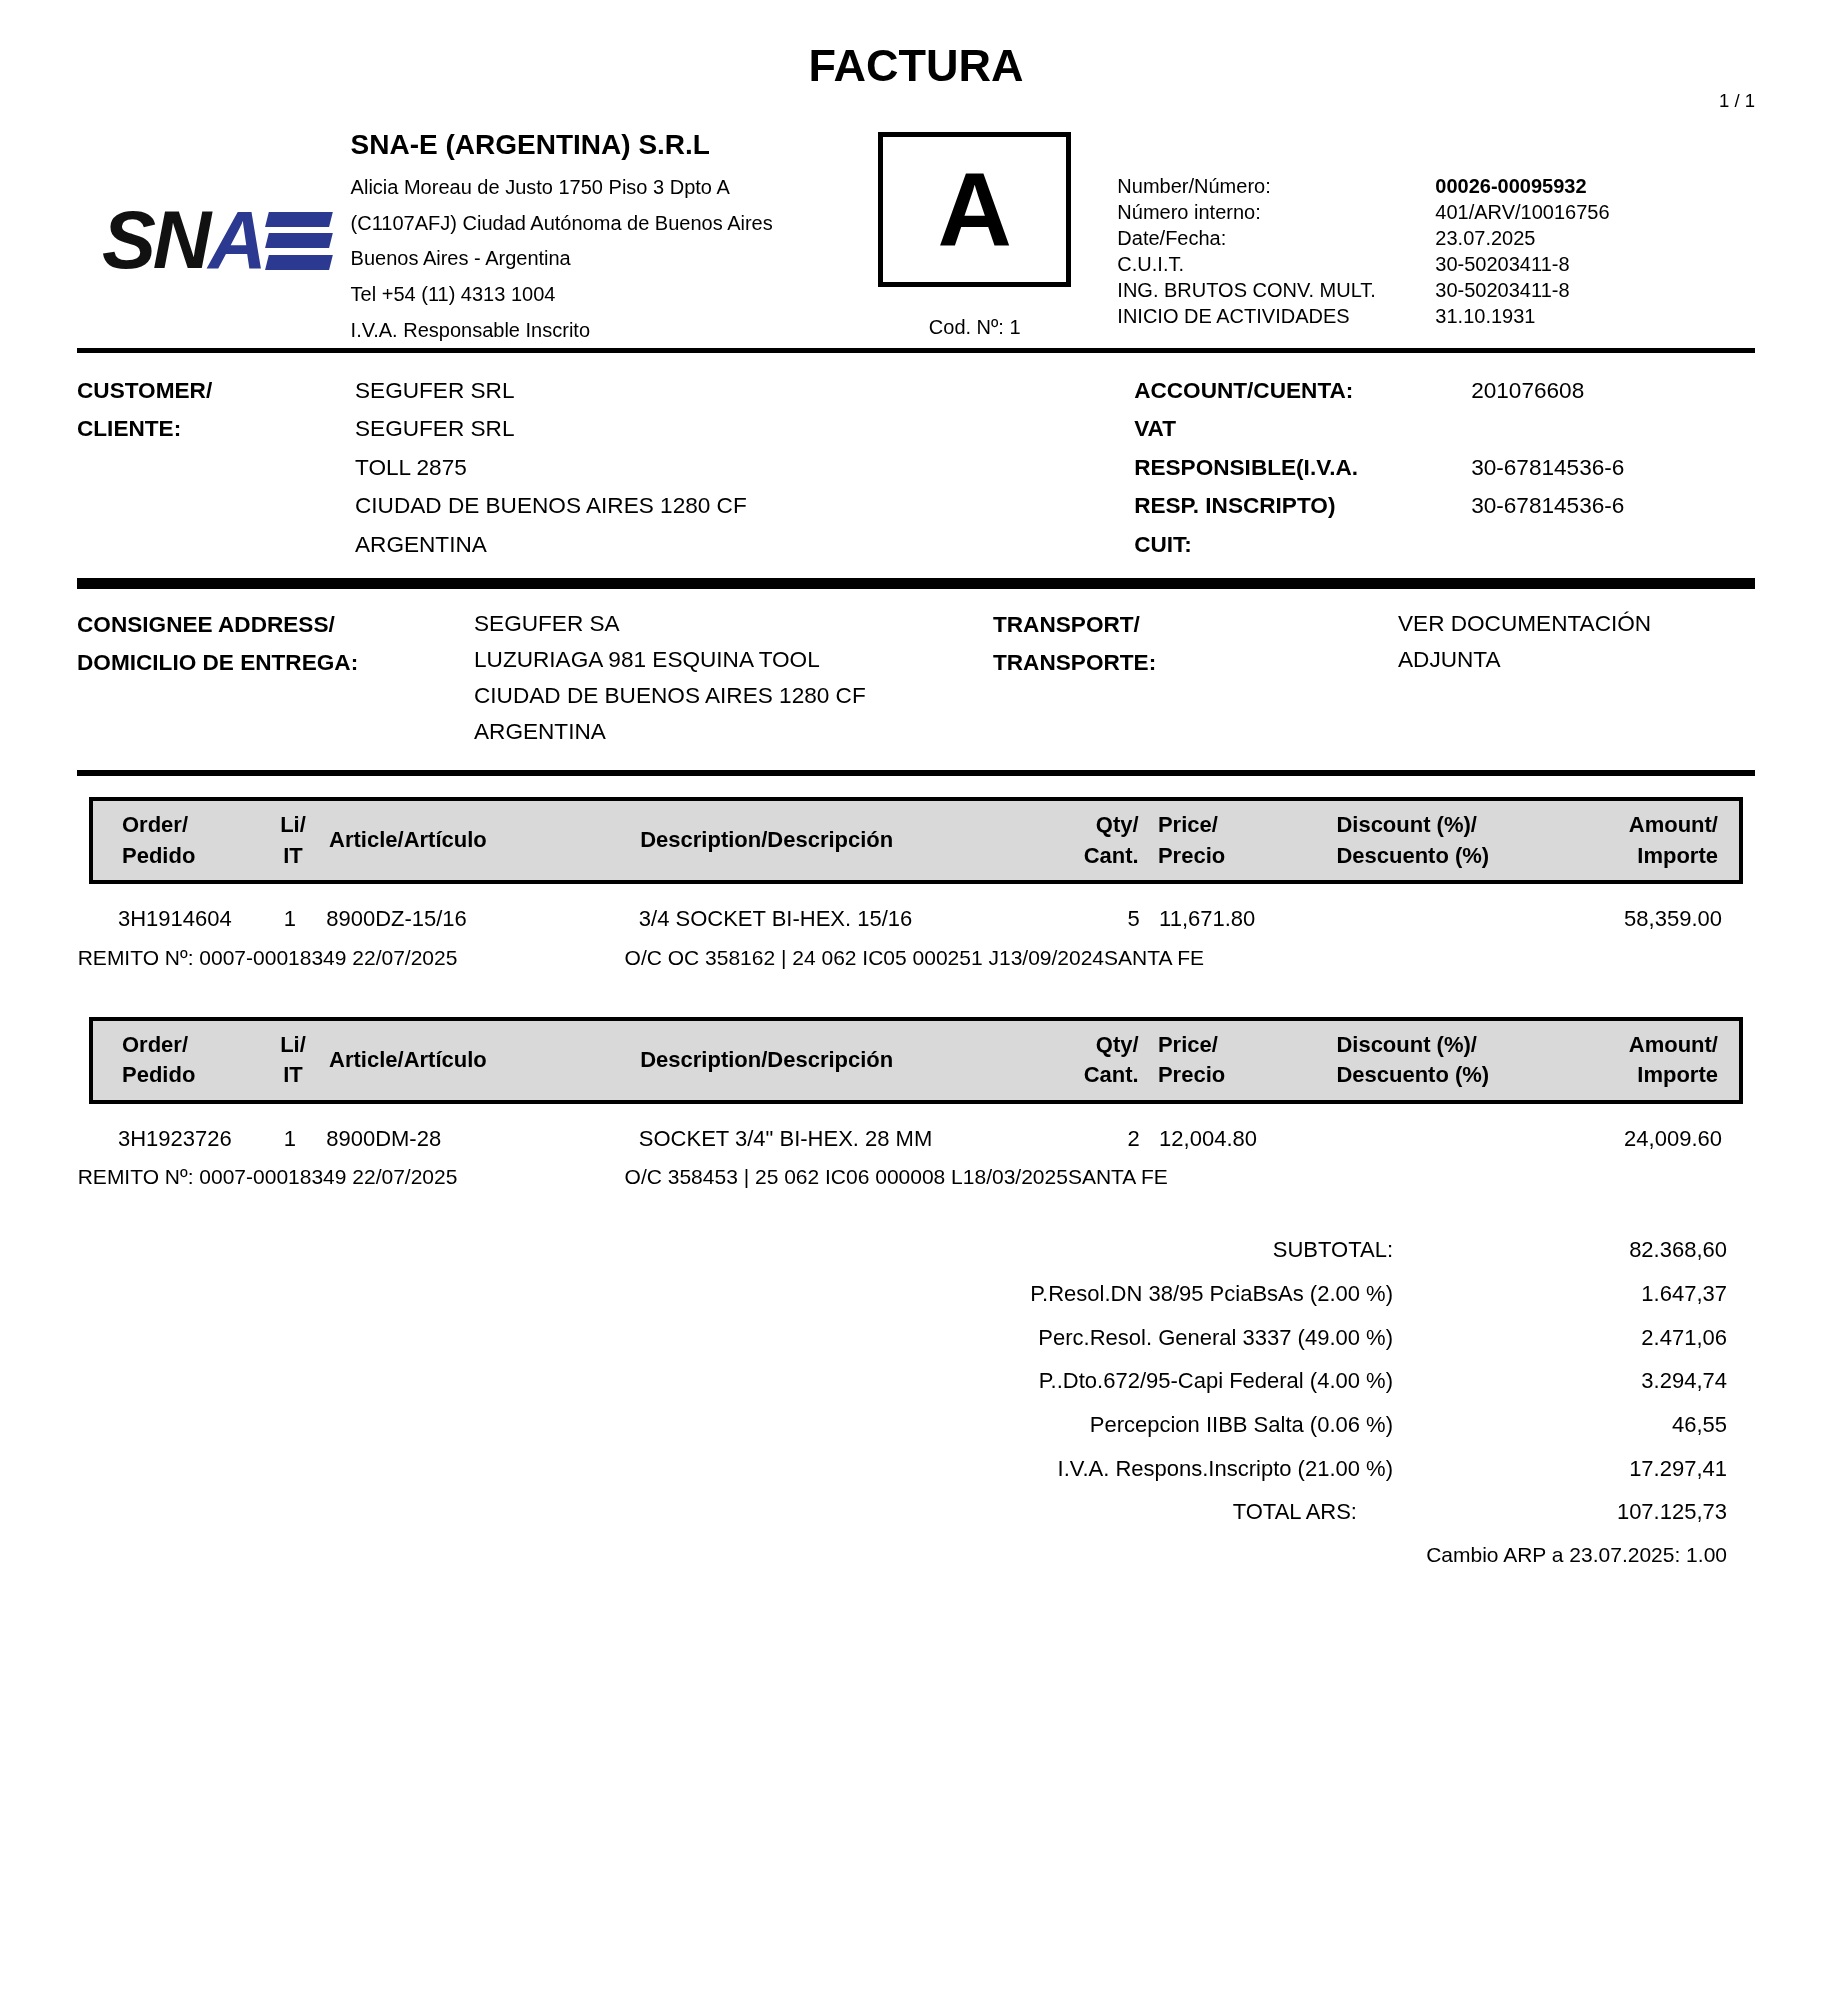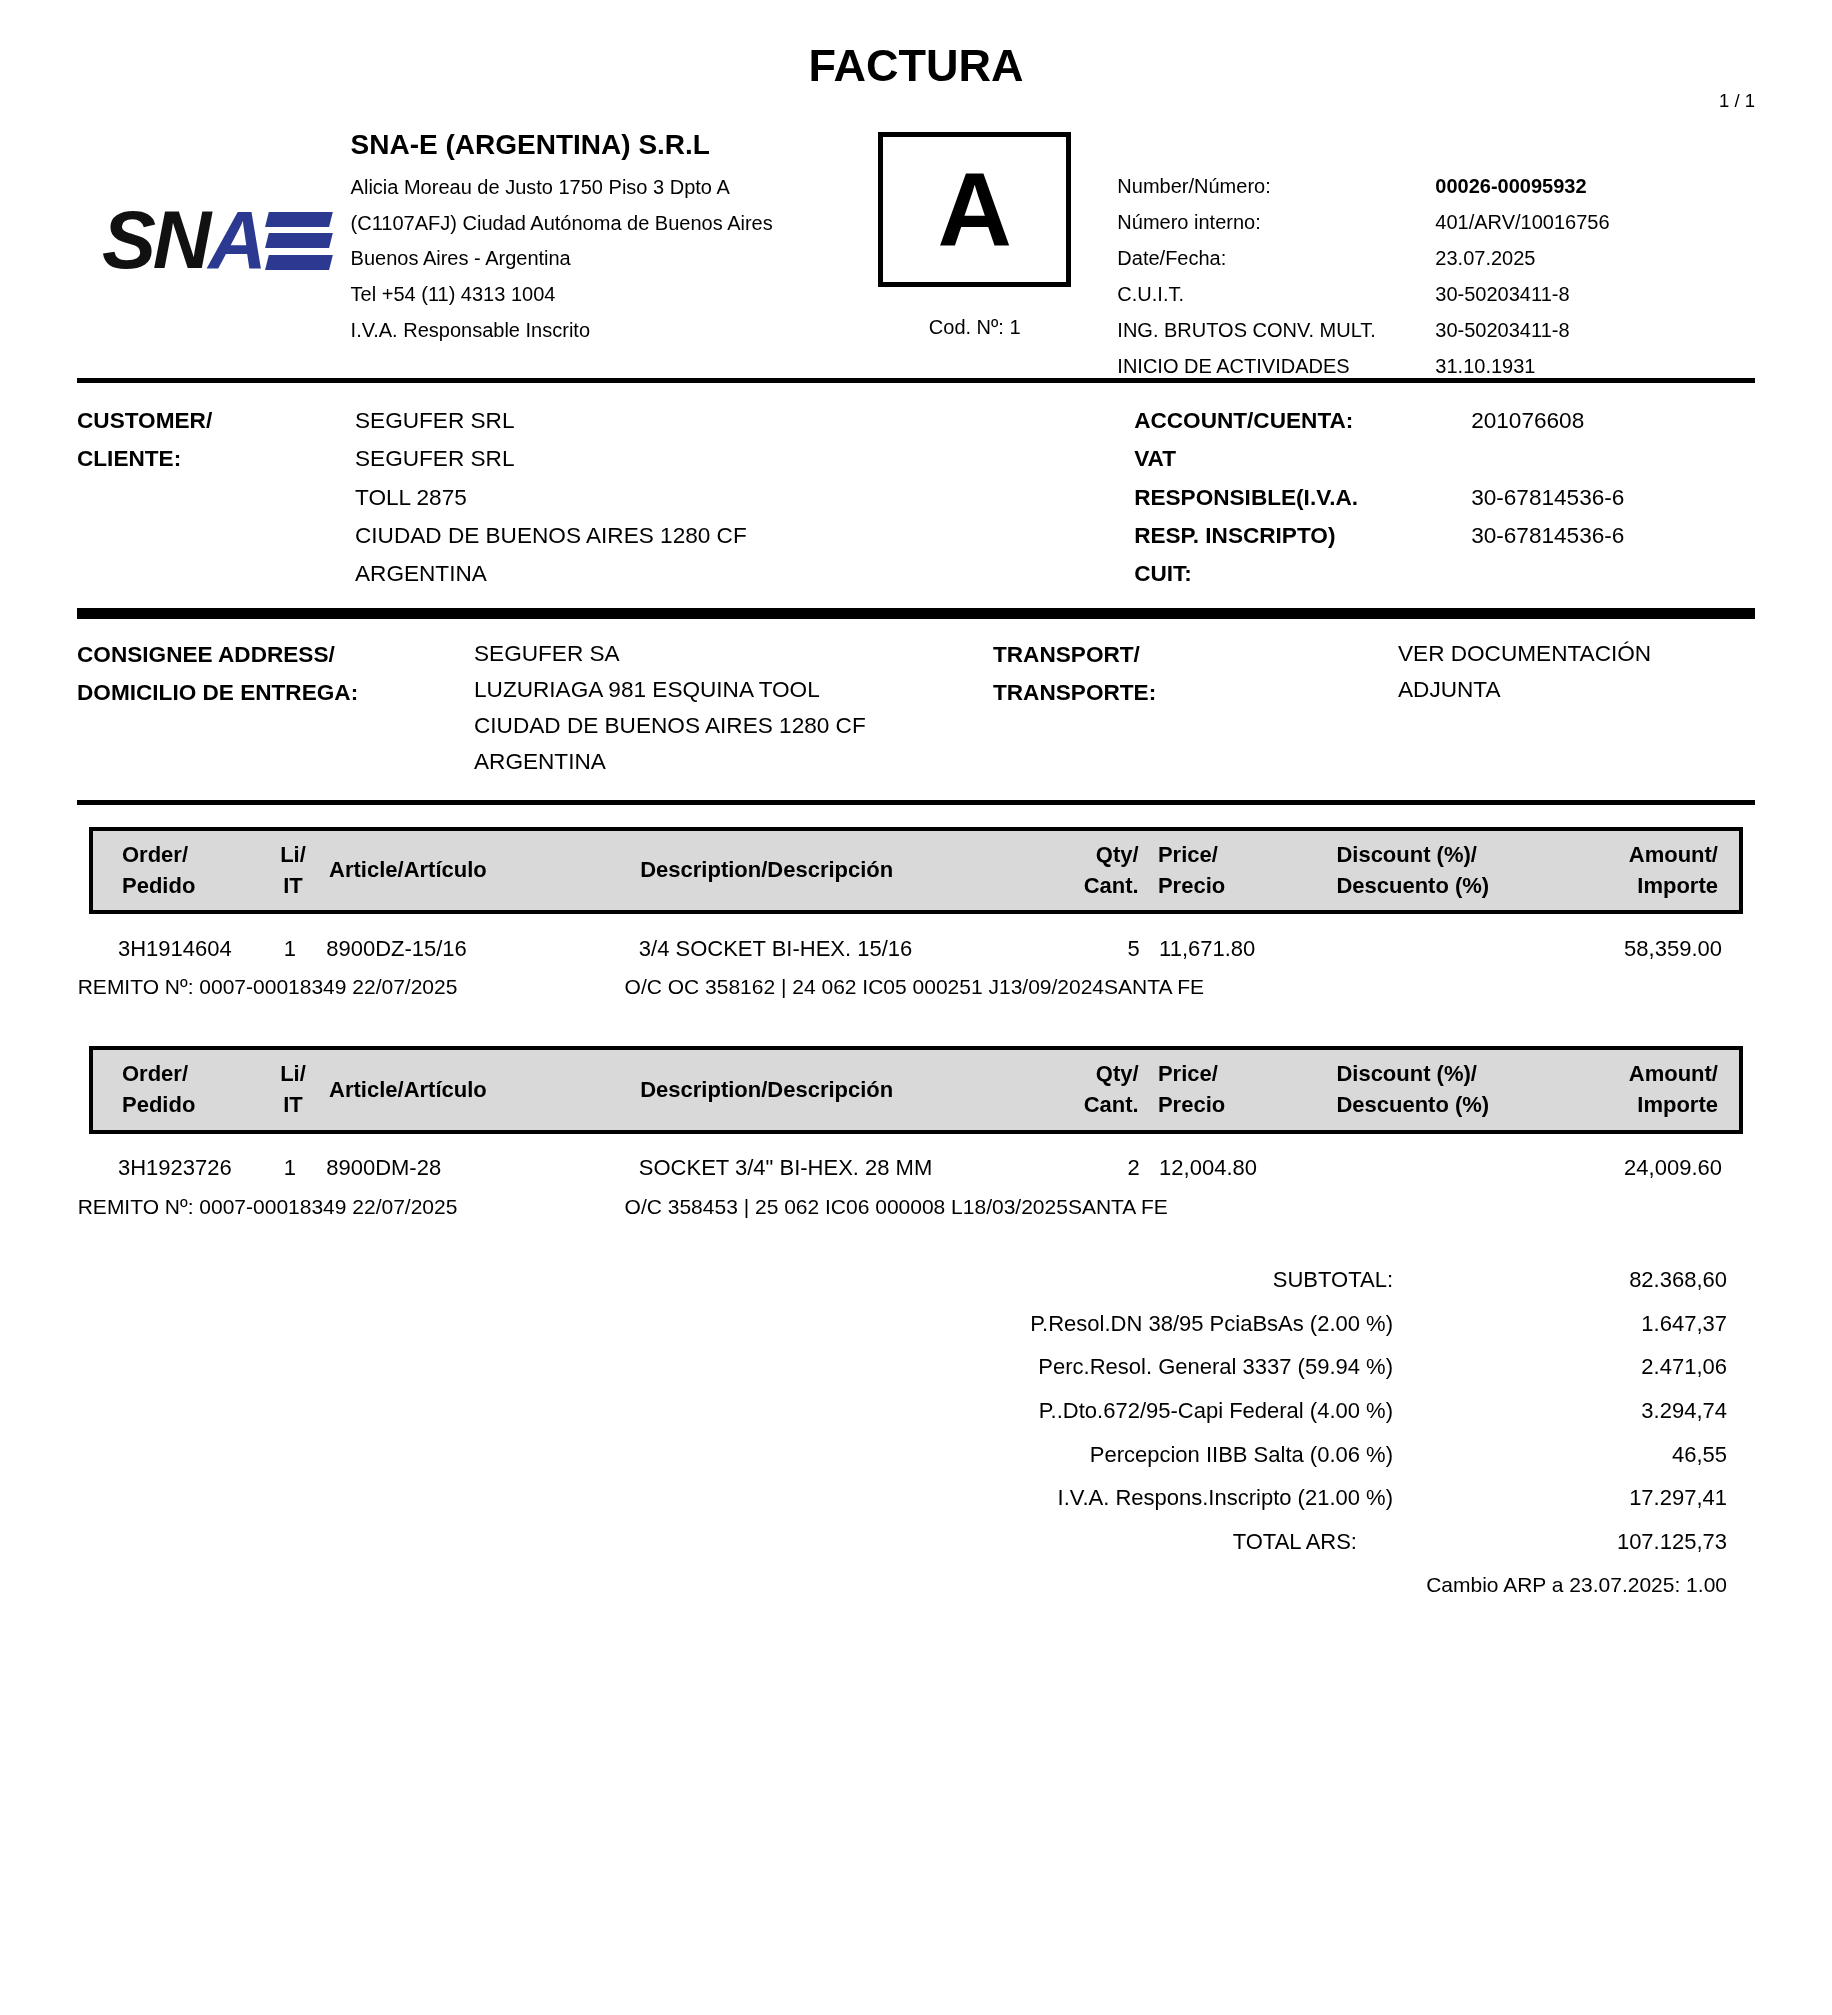--- a/index.html
+++ b/index.html
@@ -23,21 +23,21 @@
   .logo-bars i { display:block; width:64px; height:14.5px; background:#2b3990; transform:skewX(-14deg); }
   .company-info { padding-top:1.6px; }
   .company-name { font-size:28px; font-weight:bold; margin-bottom:9.7px; }
   .company-address div { font-size:20px; line-height:1.78; }
 
   .doc-class { flex:0 0 17%; display:flex; flex-direction:column; align-items:center; }
   .doc-letter-box { width:193px; height:155px; border:5.6px solid #000; display:flex; align-items:center; justify-content:center; margin-top:4.8px; background:#fff; }
   .doc-letter { font-size:103px; font-weight:bold; line-height:1; }
   .doc-code { margin-top:29px; font-size:20px; }
 
-  .meta { flex:1; display:grid; grid-template-columns:318px 1fr; row-gap:13px; font-size:20px; padding-top:48px; align-content:start; }
+  .meta { flex:1; display:grid; grid-template-columns:318px 1fr; row-gap:3px; font-size:20px; padding-top:48px; align-content:start; }
   .meta .bold { font-weight:bold; }
 
   .rule { height:5.2px; background:#000; flex:0 0 auto; }
 
   .pre { white-space:pre-line; }
   .sec-label { font-weight:bold; line-height:1.7; white-space:pre-line; }
 
   
   .customer-section { display:flex; padding:18.5px 0 14.5px 0; }
   .cust-left { flex:0 0 63%; display:flex; }
@@ -253,21 +253,21 @@
   <div class="totals">
     <div class="t-row">
       <span class="t-label">SUBTOTAL:</span>
       <span class="t-value">82.368,60</span>
     </div>
     <div class="t-row">
       <span class="t-label">P.Resol.DN 38/95 PciaBsAs (2.00 %)</span>
       <span class="t-value">1.647,37</span>
     </div>
     <div class="t-row">
-      <span class="t-label">Perc.Resol. General 3337 (59.94 %)</span>
+      <span class="t-label">Perc.Resol. General 3337 (49.00 %)</span>
       <span class="t-value">2.471,06</span>
     </div>
     <div class="t-row">
       <span class="t-label">P..Dto.672/95-Capi Federal (4.00 %)</span>
       <span class="t-value">3.294,74</span>
     </div>
     <div class="t-row">
       <span class="t-label">Percepcion IIBB Salta (0.06 %)</span>
       <span class="t-value">46,55</span>
     </div>

